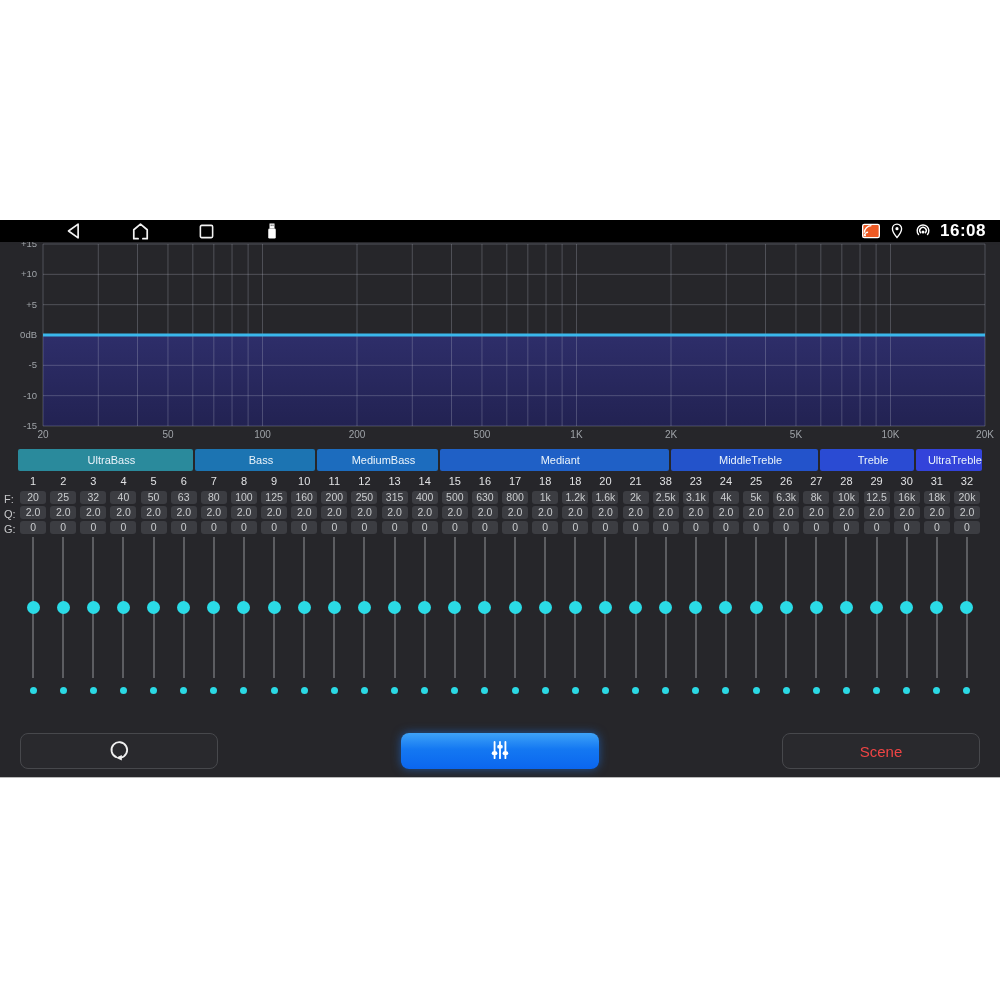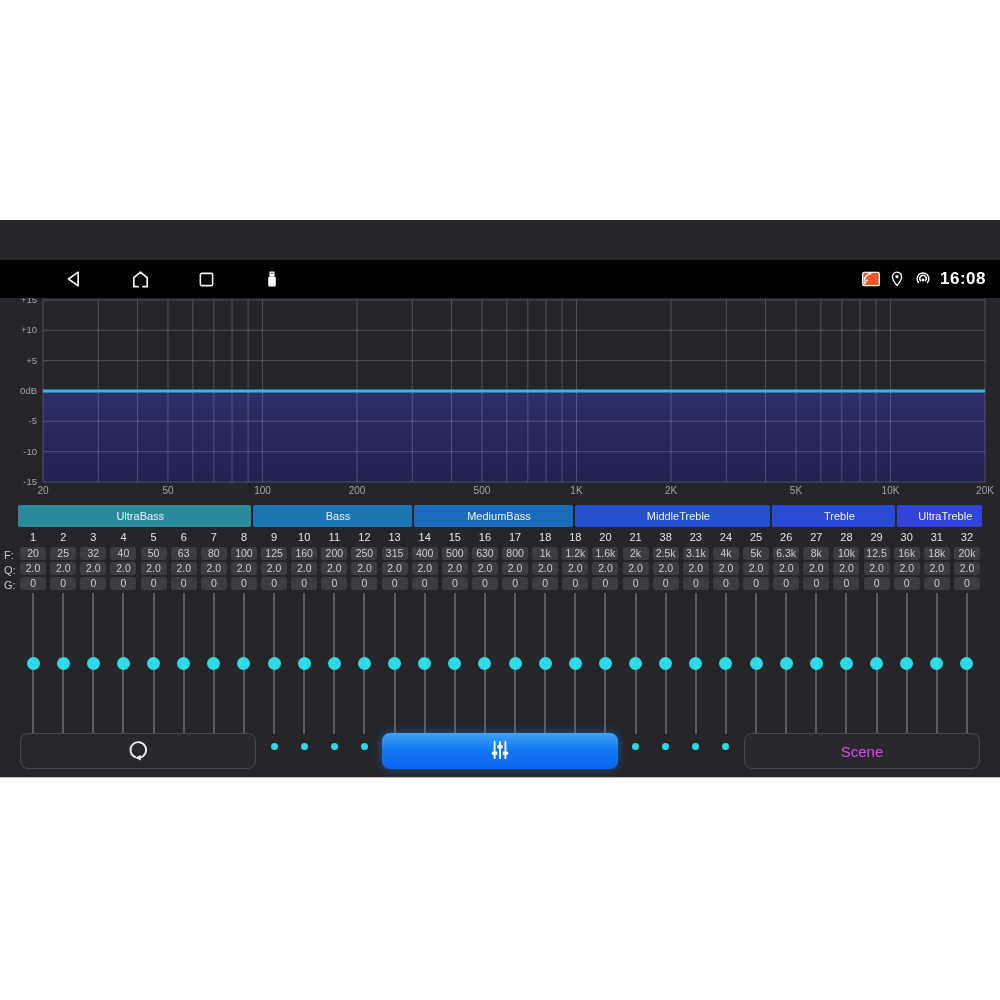--- a/index.html
+++ b/index.html
@@ -1,21 +1,21 @@
 <!DOCTYPE html>
 <html><head>
 <meta charset="utf-8">
 <style>
   html,body{margin:0;padding:0;background:#ffffff;}
   body{width:1000px;height:1000px;position:relative;font-family:"Liberation Sans",sans-serif;
        -webkit-font-smoothing:antialiased;overflow:hidden;}
   .app{position:absolute;top:220px;left:0;width:1000px;height:557px;background:#26262a;
        border-bottom:1px solid #b9b9b9;}
   
-  .status-bar{height:38px;background:#000;display:flex;align-items:center;margin-top:40px;}
+  .status-bar{height:22px;background:#000;display:flex;align-items:center;}
   .nav-icons{display:flex;align-items:center;padding-left:62px;}
   .nav-icons .nico{width:24px;height:24px;display:flex;align-items:center;justify-content:center;}
   .nav-icons .nico + .nico{margin-left:42px;}
   .right-icons{margin-left:auto;display:flex;align-items:center;padding-right:14px;}
   .right-icons .sico{width:22px;height:22px;margin-left:4px;display:flex;align-items:center;justify-content:center;}
   .clock{color:#fff;font-size:17px;font-weight:bold;margin-left:6px;letter-spacing:.5px;}
   
   .graph{height:202px;position:relative;}
   .graph svg{display:block;}
   
@@ -32,22 +32,22 @@
   .valbox{width:26px;height:13px;line-height:13px;margin-top:2px;background:#3c3d42;border-radius:3px;
           font-size:10.5px;color:#caccce;text-align:center;}
   .slider{position:relative;width:100%;height:141px;margin-top:3px;}
   .slider .track{position:absolute;left:50%;top:0;bottom:0;width:2px;margin-left:-1px;background:#5c5d61;}
   .slider .thumb{position:absolute;left:50%;top:50%;width:13px;height:13px;margin:-6.5px 0 0 -6.5px;
                  border-radius:50%;background:#2bdbe6;}
   .banddot{width:7px;height:7px;border-radius:50%;background:#2bd9e4;margin-top:9px;}
   
   .button-bar{position:absolute;left:0;right:0;top:513px;display:flex;justify-content:space-between;
               padding:0 20px;}
-  .btn{width:236px;height:36px;border-radius:8px;background:#29292d;border:1px solid #47484c;
-       color:#d946ef;font-size:15px;display:flex;align-items:center;justify-content:center;box-sizing:border-box;}
+  .btn{width:198px;height:36px;border-radius:8px;background:#29292d;border:1px solid #47484c;
+       color:#ef4444;font-size:15px;display:flex;align-items:center;justify-content:center;box-sizing:border-box;}
   .btn.active{background:linear-gradient(180deg,#3ea3f8 0%,#1478f2 45%,#0b66ef 100%);border:none;
               box-shadow:0 0 10px rgba(30,120,240,.55);}
 </style>
 </head>
 <body>
 
 <div class="app">
 
   <div class="status-bar">
     <div class="nav-icons">
@@ -169,20 +169,23 @@
   <div class="band-groups" id="band-groups">
       <div class="band-group" style="flex-grow: 6; flex-basis: 0px; background: rgb(42, 138, 156);">
         <span>UltraBass</span>
       </div>
       <div class="band-group" style="flex-grow: 4; flex-basis: 0px; background: rgb(28, 116, 178);">
         <span>Bass</span>
       </div>
       <div class="band-group" style="flex-grow: 4; flex-basis: 0px; background: rgb(28, 108, 190);">
         <span>MediumBass</span>
       </div>
+      <div class="band-group" style="flex-grow: 8; flex-basis: 0px; background: rgb(31, 96, 198);">
+        <span>Mediant</span>
+      </div>
       <div class="band-group" style="flex-grow: 5; flex-basis: 0px; background: rgb(35, 83, 203);">
         <span>MiddleTreble</span>
       </div>
       <div class="band-group" style="flex-grow: 3; flex-basis: 0px; background: rgb(42, 75, 211); align-items: center;">
         <span>Treble</span>
       </div>
       <div class="band-group" style="flex-grow: 2; flex-basis: 0px; background: rgb(51, 67, 218);">
         <span>UltraTreble</span>
       </div>
     </div>

